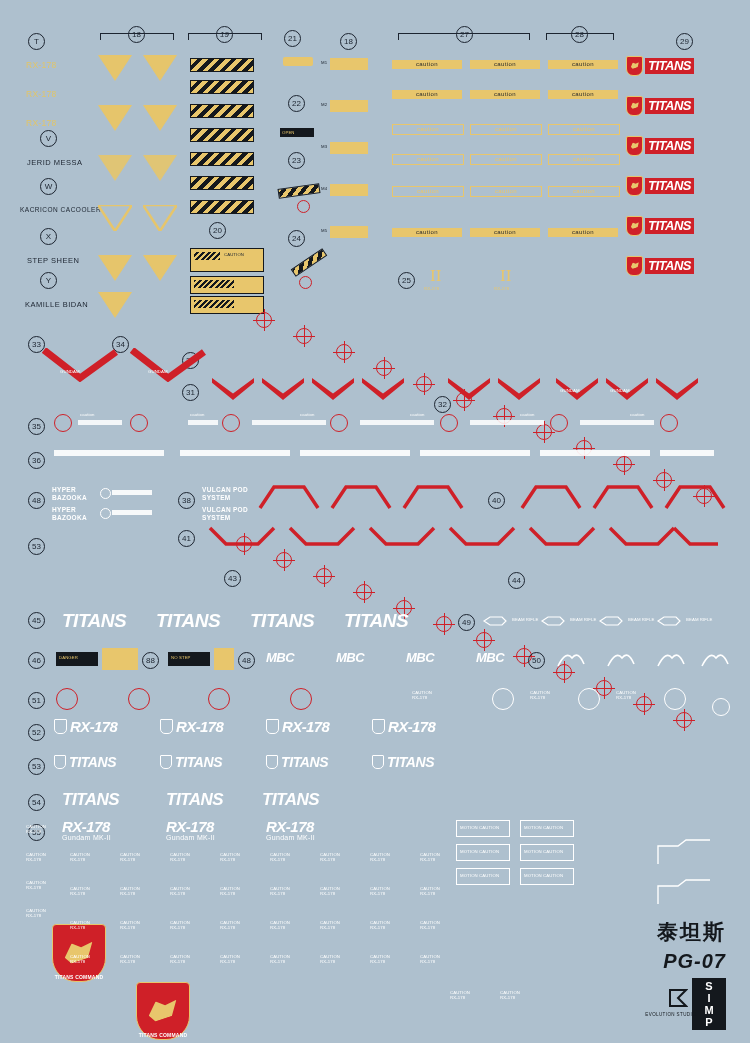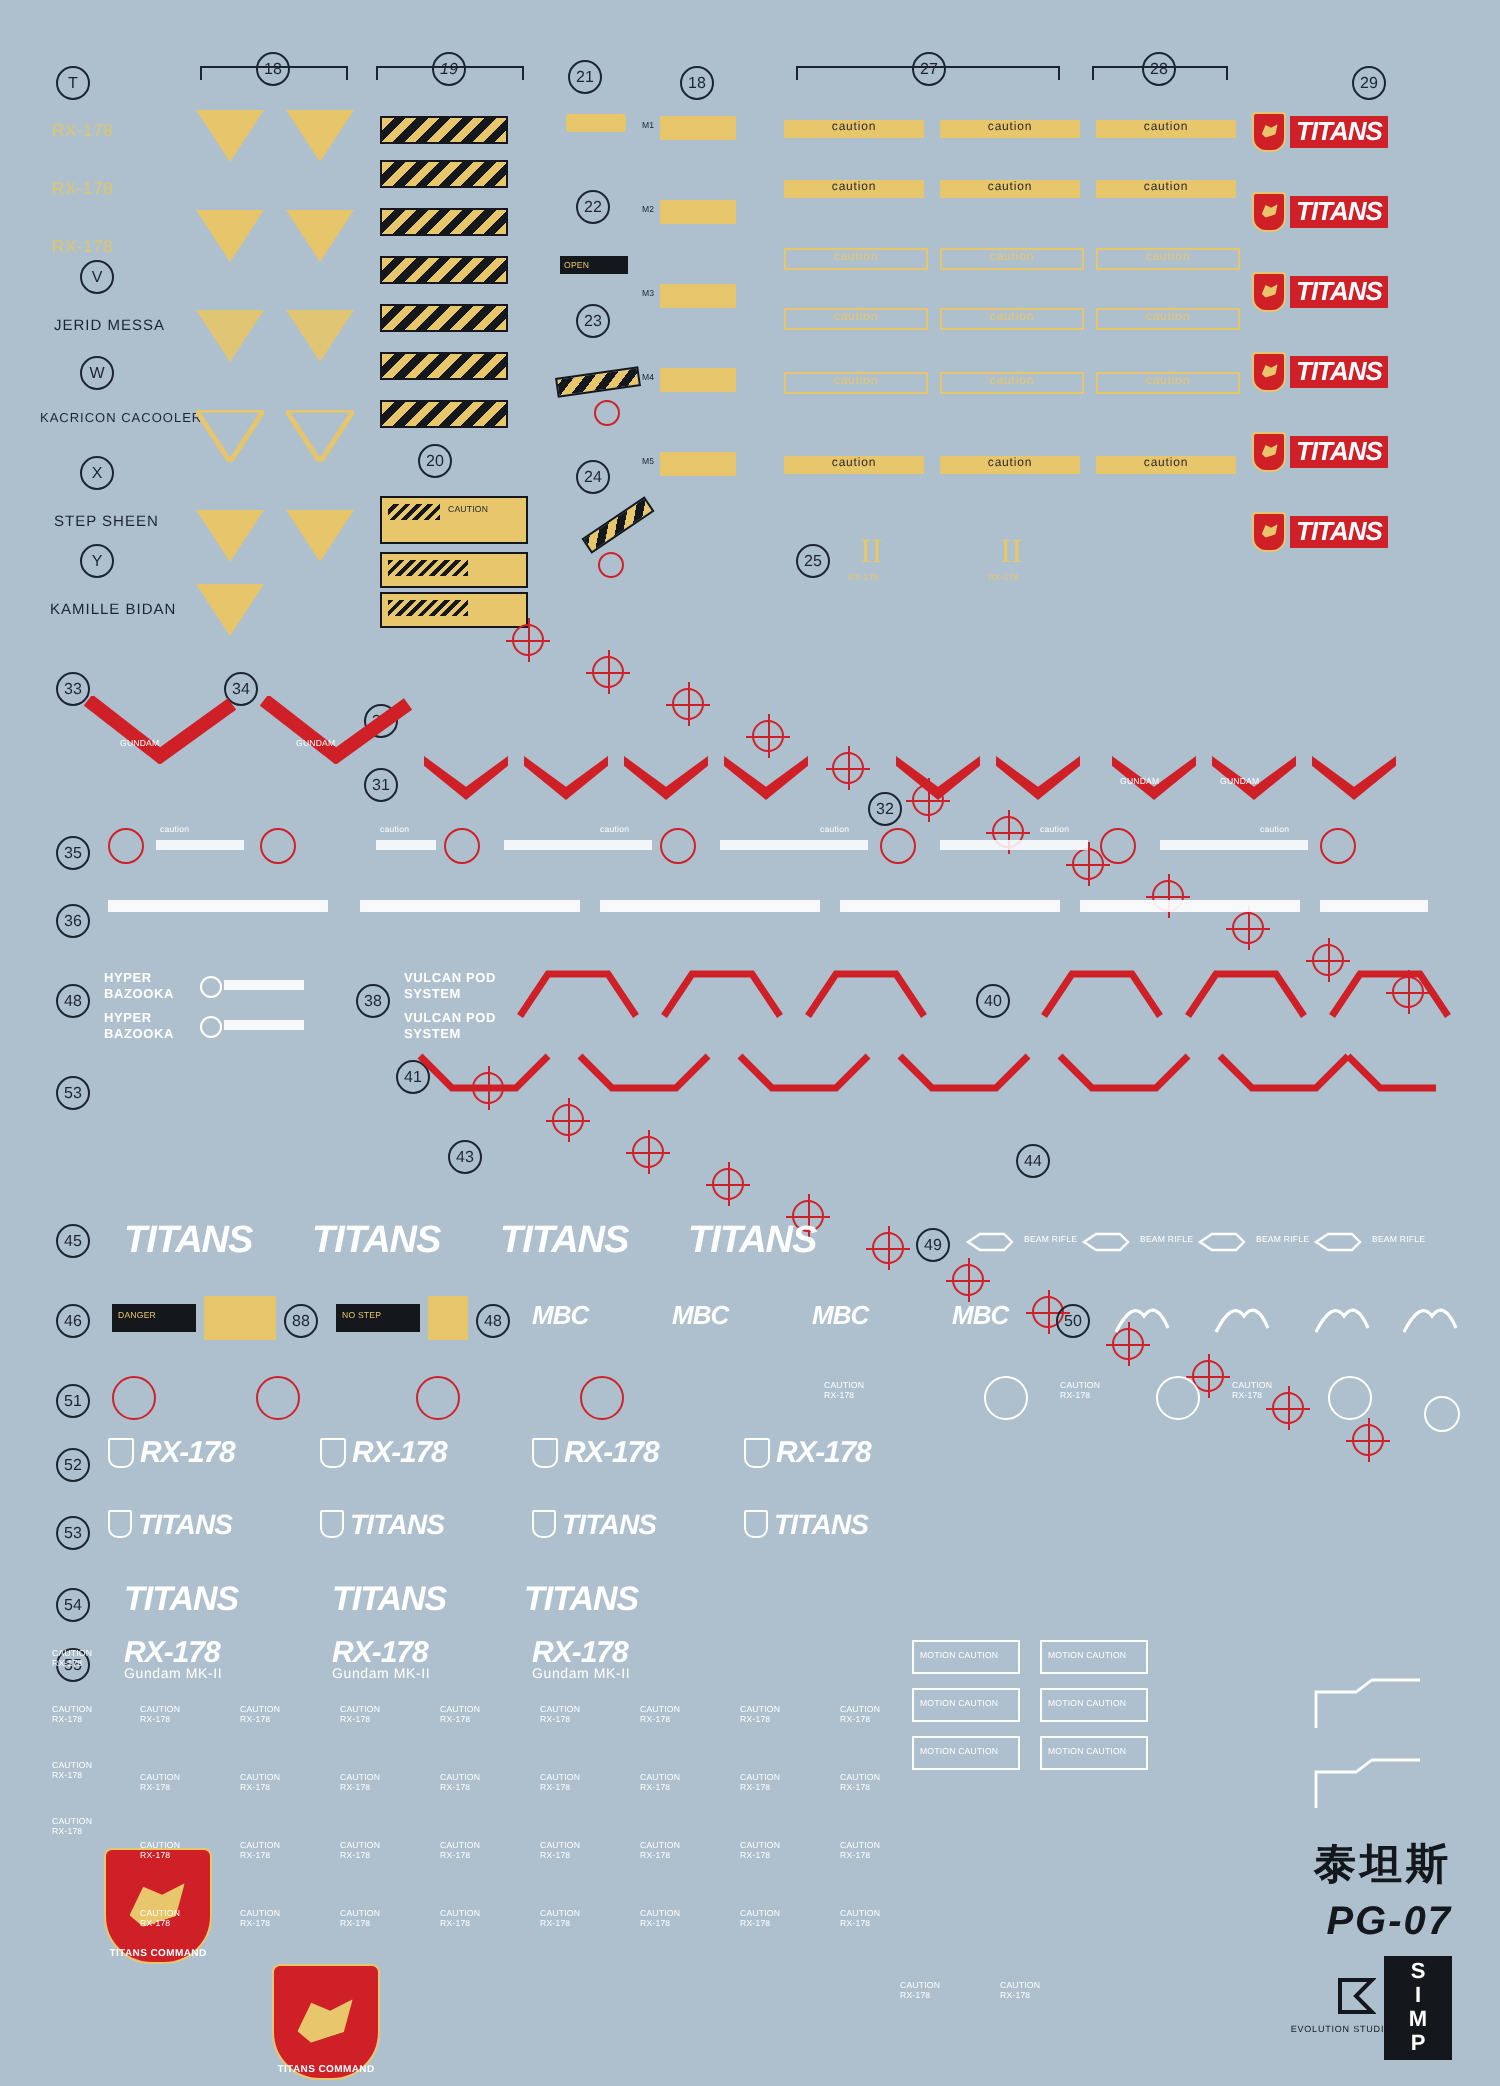--- a/index.html
+++ b/index.html
@@ -330,21 +330,21 @@
   <div class="abs ring-w" style="left:100px;top:488px;width:9px;height:9px;"></div>
   <div class="abs ring-w" style="left:100px;top:508px;width:9px;height:9px;"></div>
   <div class="abs" style="left:112px;top:490px;width:40px;height:5px;background:#fff;opacity:.9;"></div>
   <div class="abs" style="left:112px;top:510px;width:40px;height:5px;background:#fff;opacity:.9;"></div>
 
   <div class="abs num" style="left:178px;top:492px;">38</div>
   <div class="abs wtxt" style="left:202px;top:486px;font-weight:bold;font-size:6.5px;line-height:8px;">VULCAN POD<br>SYSTEM</div>
   <div class="abs wtxt" style="left:202px;top:506px;font-weight:bold;font-size:6.5px;line-height:8px;">VULCAN POD<br>SYSTEM</div>
 
   <div class="abs num" style="left:488px;top:492px;">40</div>
-  <div class="abs num" style="left:178px;top:530px;margin-left:20px;">41</div>
+  <div class="abs num" style="left:178px;top:530px;">41</div>
 
   <div class="abs" style="left:258px;top:484px;"><svg width="62" height="26">
         <polyline points="2,24 16,3 46,3 60,24" fill="none" stroke="#cf2028" stroke-width="3.5"></polyline>
       </svg></div>
   <div class="abs" style="left:330px;top:484px;"><svg width="62" height="26">
         <polyline points="2,24 16,3 46,3 60,24" fill="none" stroke="#cf2028" stroke-width="3.5"></polyline>
       </svg></div>
   <div class="abs" style="left:402px;top:484px;"><svg width="62" height="26">
         <polyline points="2,24 16,3 46,3 60,24" fill="none" stroke="#cf2028" stroke-width="3.5"></polyline>
       </svg></div>

